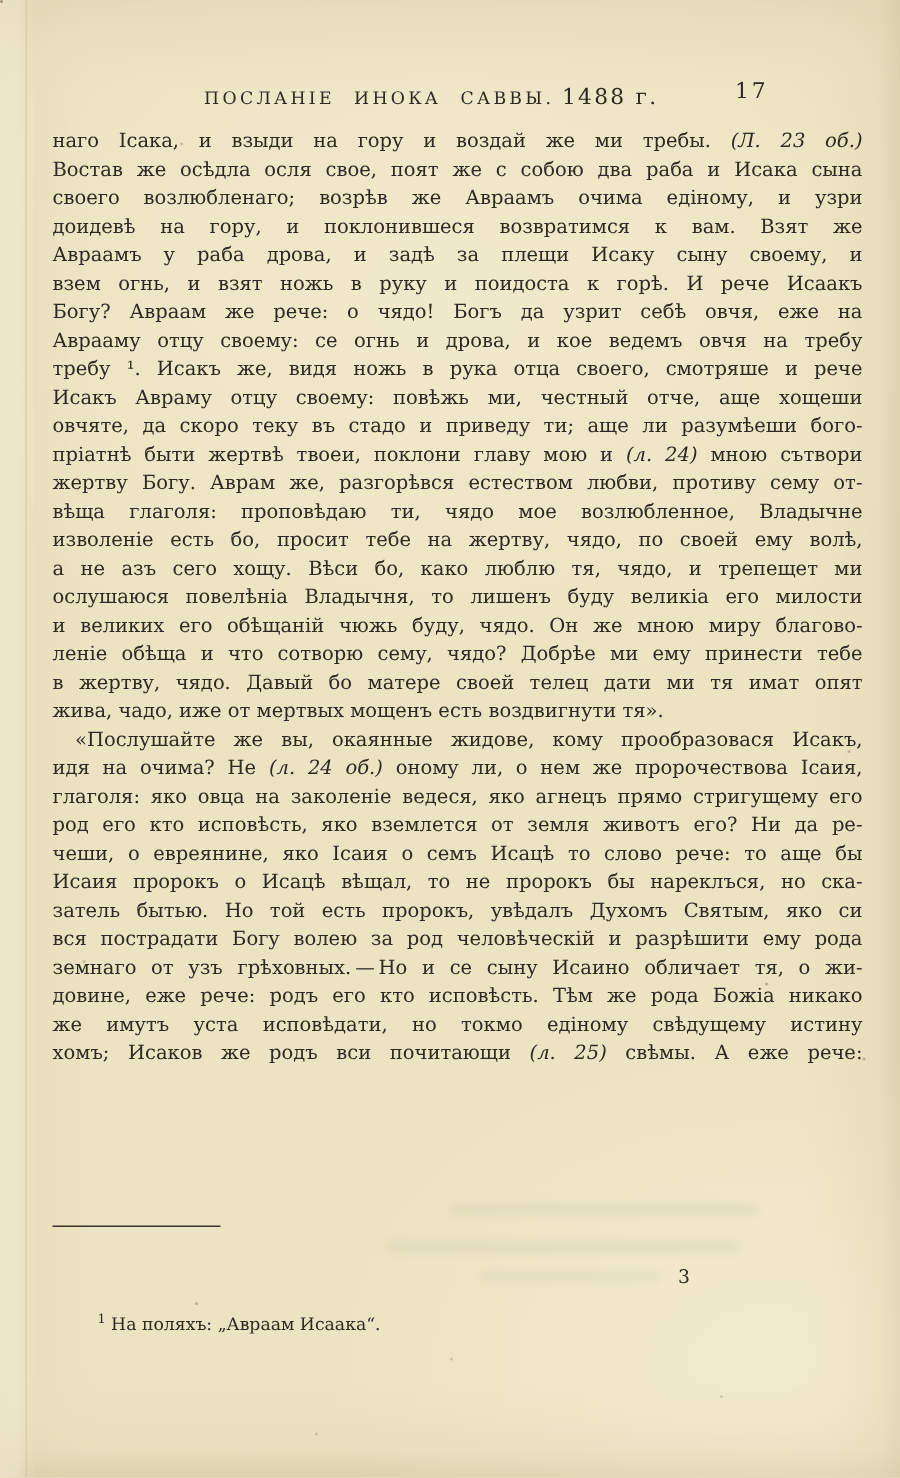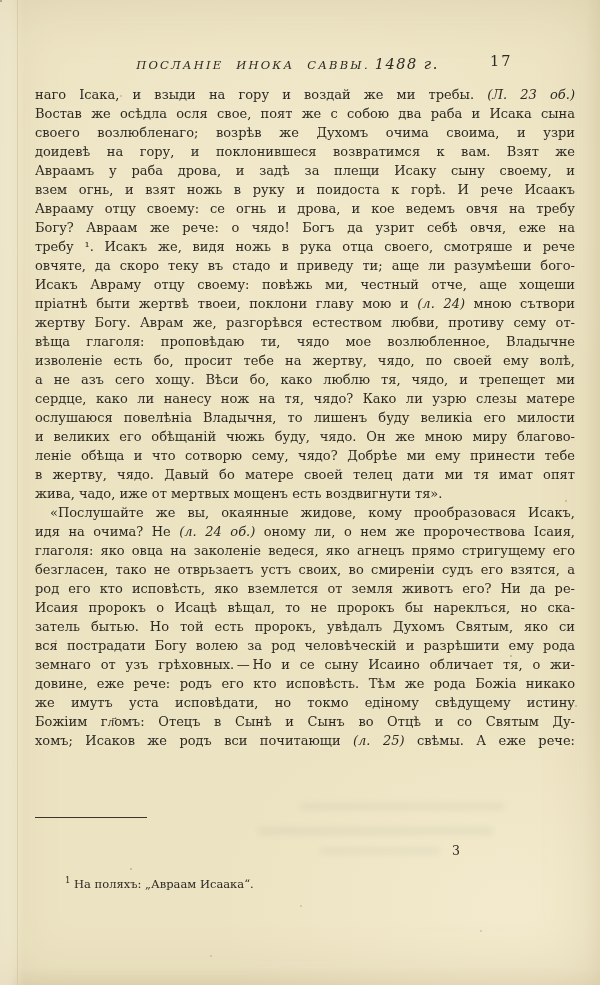--- a/index.html
+++ b/index.html
@@ -28,21 +28,20 @@
     left: 17px; top: 0; bottom: 0;
     width: 1px;
     background: rgba(190,175,135,0.35);
   }
   .running-head {
     position: absolute;
     top: 54px; left: 0;
     width: 575px;
     text-align: center;
     white-space: nowrap;
-    font-style: italic;
   }
   .running-head .caps {
     font-size: 11.5px;
     letter-spacing: 2.2px;
     word-spacing: 7px;
   }
   .running-head .year {
     font-size: 14.5px;
     letter-spacing: 1.5px;
   }
@@ -127,52 +126,50 @@
   <div class="running-head">
     <span class="caps">ПОСЛАНІЕ ИНОКА САВВЫ.</span>
     <span class="year">1488 г.</span>
   </div>
 
   <div class="folio">17</div>
 
   <div class="body-text">
       <div class="line"><span>наго Ісака, и взыди на гору и воздай же ми требы. </span><span class="it">(Л. 23 об.)</span></div>
       <div class="line"><span>Востав же осѣдла осля свое, поят же с собою два раба и Исака сына</span></div>
-      <div class="line"><span>своего возлюбленаго; возрѣв же Духомъ очима своима, и узри</span></div>
+      <div class="line"><span>своего возлюбленаго; возрѣв же Авраамъ очима едіному, и узри</span></div>
       <div class="line"><span>доидевѣ на гору, и поклонившеся возвратимся к вам. Взят же</span></div>
       <div class="line"><span>Авраамъ у раба дрова, и задѣ за плещи Исаку сыну своему, и</span></div>
       <div class="line"><span>взем огнь, и взят ножь в руку и поидоста к горѣ. И рече Исаакъ</span></div>
+      <div class="line"><span>Богу? Авраам же рече: о чядо! Богъ да узрит себѣ овчя, еже на</span></div>
       <div class="line"><span>Аврааму отцу своему: се огнь и дрова, и кое ведемъ овчя на требу</span></div>
-      <div class="line"><span>Богу? Авраам же рече: о чядо! Богъ да узрит себѣ овчя, еже на</span></div>
       <div class="line"><span>требу ¹. Исакъ же, видя ножь в рука отца своего, смотряше и рече</span></div>
+      <div class="line"><span>Исакъ Авраму отцу своему: повѣжь ми, честный отче, аще хощеши</span></div>
       <div class="line"><span>овчяте, да скоро теку въ стадо и приведу ти; аще ли разумѣеши бого-</span></div>
-      <div class="line"><span>Исакъ Авраму отцу своему: повѣжь ми, честный отче, аще хощеши</span></div>
       <div class="line"><span>пріатнѣ быти жертвѣ твоеи, поклони главу мою и </span><span class="it">(л. 24)</span><span> мною сътвори</span></div>
       <div class="line"><span>жертву Богу. Аврам же, разгорѣвся естеством любви, противу сему от-</span></div>
       <div class="line"><span>вѣща глаголя: проповѣдаю ти, чядо мое возлюбленное, Владычне</span></div>
       <div class="line"><span>изволеніе есть бо, просит тебе на жертву, чядо, по своей ему волѣ,</span></div>
       <div class="line"><span>а не азъ сего хощу. Вѣси бо, како люблю тя, чядо, и трепещет ми</span></div>
-      <div class="line"><span>сердце, како ли нанесу нож на тя, чядо? Како ли узрю слезы матере</span></div>
       <div class="line"><span>ослушаюся повелѣніа Владычня, то лишенъ буду великіа его милости</span></div>
       <div class="line"><span>и великих его обѣщаній чюжь буду, чядо. Он же мною миру благово-</span></div>
       <div class="line"><span>леніе обѣща и что сотворю сему, чядо? Добрѣе ми ему принести тебе</span></div>
       <div class="line"><span>в жертву, чядо. Давый бо матере своей телец дати ми тя имат опят</span></div>
       <div class="line end"><span>жива, чадо, иже от мертвых мощенъ есть воздвигнути тя».</span></div>
       <div class="line indent"><span>«Послушайте же вы, окаянные жидове, кому прообразовася Исакъ,</span></div>
       <div class="line"><span>идя на очима? Не </span><span class="it">(л. 24 об.)</span><span> оному ли, о нем же пророчествова Ісаия,</span></div>
       <div class="line"><span>глаголя: яко овца на заколеніе ведеся, яко агнецъ прямо стригущему его</span></div>
-      <div class="line"><span>безгласен, тако не отврьзаетъ устъ своих, во смиреніи судъ его взятся, а</span></div>
       <div class="line"><span>род его кто исповѣсть, яко вземлется от земля животъ его? Ни да ре-</span></div>
+      <div class="line"><span>чеши, о евреянине, яко Ісаия о семъ Исацѣ то слово рече: то аще бы</span></div>
       <div class="line"><span>Исаия пророкъ о Исацѣ вѣщал, то не пророкъ бы нареклъся, но ска-</span></div>
       <div class="line"><span>затель бытью. Но той есть пророкъ, увѣдалъ Духомъ Святым, яко си</span></div>
       <div class="line"><span>вся пострадати Богу волею за род человѣческій и разрѣшити ему рода</span></div>
       <div class="line"><span>земнаго от узъ грѣховных. — Но и се сыну Исаино обличает тя, о жи-</span></div>
       <div class="line"><span>довине, еже рече: родъ его кто исповѣсть. Тѣм же рода Божіа никако</span></div>
       <div class="line"><span>же имутъ уста исповѣдати, но токмо едіному свѣдущему истину</span></div>
-      <div class="line"><span>Божіим гл҃омъ: Отецъ в Сынѣ и Сынъ во Отцѣ и со Святым Ду-</span></div>
       <div class="line"><span>хомъ; Исаков же родъ вси почитающи </span><span class="it">(л. 25)</span><span> свѣмы. А еже рече:</span></div>
     </div>
 
   <div class="footnote-rule"></div>
 
   <div class="footnote"><sup>1</sup><span> На поляхъ: „Авраам Исаака“.</span></div>
 
   <div class="signature-mark">3</div>
 
   <div class="smudge s1"></div>

